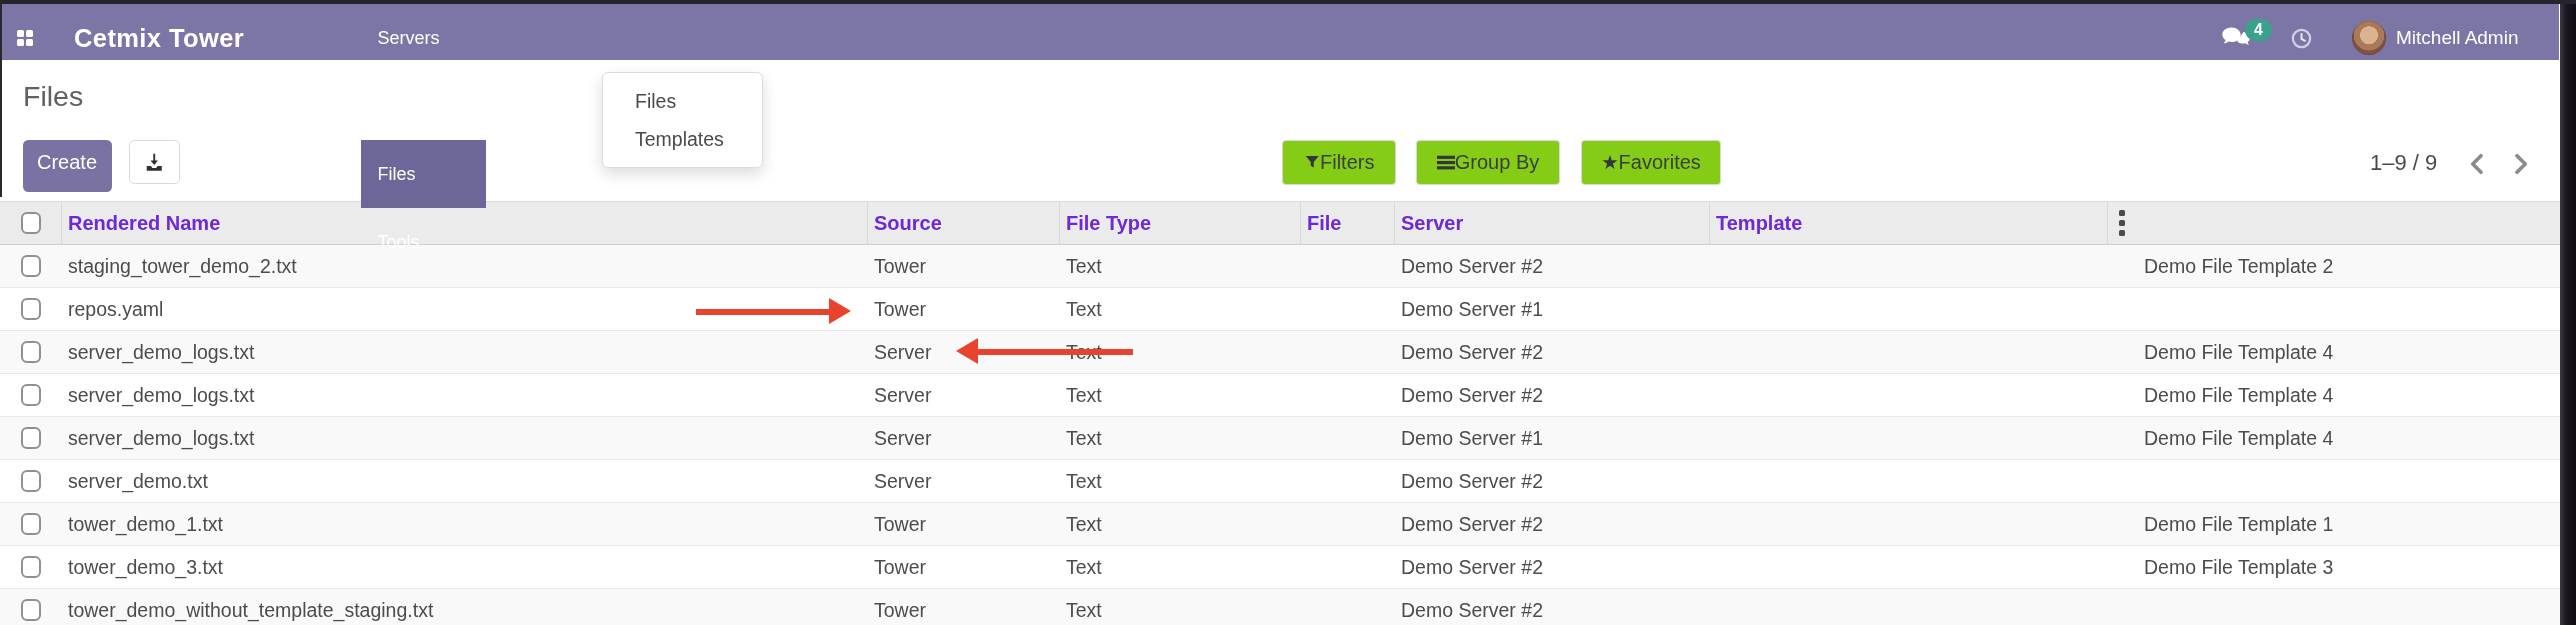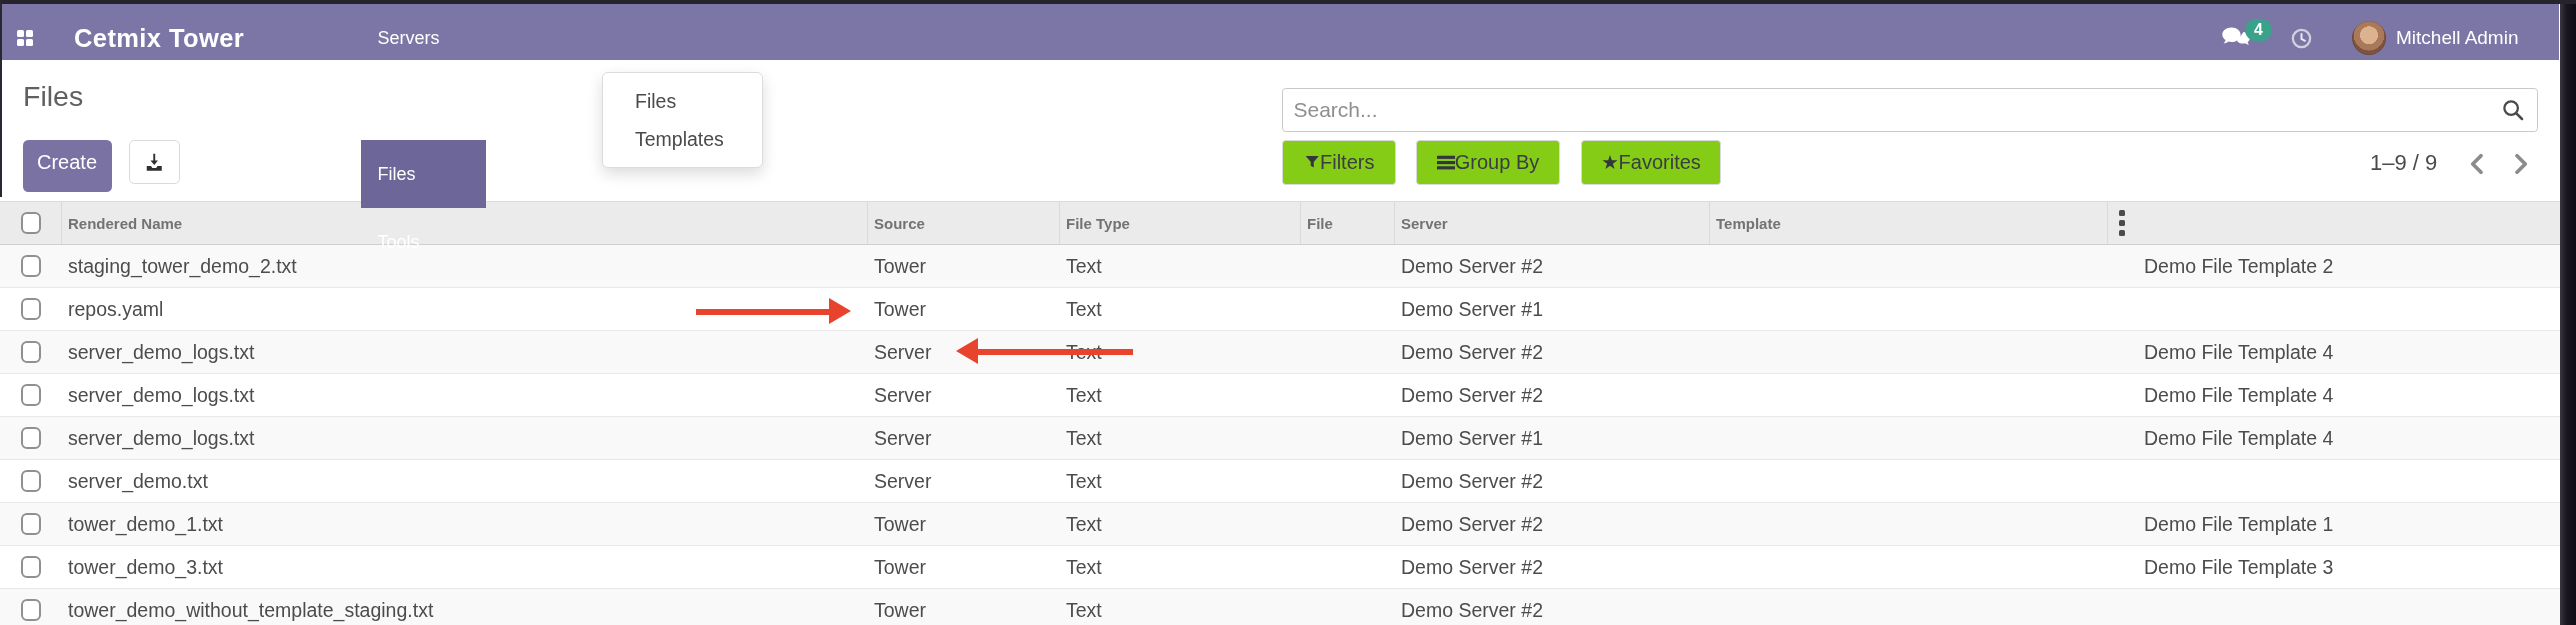--- a/index.html
+++ b/index.html
@@ -56,21 +56,21 @@
   .btn-favorites{left:1581px;width:140px;}
   .star-glyph{font-size:19.5px;line-height:1;color:#33363c;}
 
   .pager-range{position:absolute;left:2370px;top:140px;height:45px;line-height:45px;font-size:22px;color:#4a4a4a;}
   .pg-btn{position:absolute;top:149px;width:30px;height:30px;cursor:pointer;}
   .pg-prev{left:2463px;} .pg-next{left:2505px;}
 
   
   .table{position:absolute;left:0;top:201px;width:2563px;z-index:5;}
   .thead{display:flex;height:44px;background:#ebebeb;border-top:0.8px solid #dcdcdc;border-bottom:0.8px solid #cfcfcf;
-         font-weight:700;font-size:15px;color:#737373;box-sizing:border-box;}
+         font-weight:700;font-size:20px;color:#6d28d9;box-sizing:border-box;}
   .th{display:flex;align-items:center;border-right:0.8px solid #dadada;height:100%;padding:0 6px;box-sizing:border-box;
       white-space:nowrap;overflow:hidden;cursor:pointer;}
   .tr{display:flex;height:42px;align-items:center;font-size:19.5px;color:#4c4c4c;border-bottom:0.8px solid #e8e8e8;
       background:#fff;cursor:pointer;}
   .tbody .tr:nth-child(odd){background:#f9f9f9;}
   .td{padding:0 6px;box-sizing:border-box;white-space:nowrap;overflow:hidden;}
   .c0{width:62px;display:flex;align-items:center;justify-content:center;padding:0;flex:0 0 auto;}
   .c1{width:806px;flex:0 0 auto;} .c2{width:192px;flex:0 0 auto;} .c3{width:241px;flex:0 0 auto;}
   .c4{width:94px;flex:0 0 auto;} .c5{width:315px;flex:0 0 auto;} .c6{width:428px;flex:0 0 auto;}
   .c7{width:398px;flex:0 0 auto;} .c8{width:28px;flex:0 0 auto;display:flex;align-items:center;justify-content:center;padding:0;border-right:none;}
@@ -134,27 +134,20 @@
 
   <div class="page-title">Files</div>
   <div class="btn-create">Create</div>
   <div class="btn-import">
     <svg width="22.5" height="22.5" viewBox="0 0 24 24">
       <path fill="#2f2f2f" d="M11 3h2v7h3l-4 5-4-5h3z"></path>
       <path fill="#2f2f2f" d="M4 16h4.5l1.5 2h4l1.5-2H20v5H4zm11.5 3.2h1.6v1.3h-1.6zm2.6 0h1.6v1.3h-1.6z"></path>
     </svg>
   </div>
 
-  <div class="searchbox">
-    <input type="text" placeholder="Search..." style="">
-    <svg class="search-icon" viewBox="0 0 32 32">
-      <circle cx="13.5" cy="13.5" r="9" fill="none" stroke="#4a4a4a" stroke-width="3"></circle>
-      <path d="M20.5 20.5L28 28" stroke="#4a4a4a" stroke-width="3.4" stroke-linecap="round"></path>
-    </svg>
-  </div>
 
   <div class="ctrl-btn btn-filters">
     <svg width="16.5" height="16.5" viewBox="0 0 24 24">
         <path fill="#33363c" d="M2.5 3h19l-7.3 8.6v7.9l-4.4-2.4v-5.5z"></path>
       </svg>
     <span>Filters</span>
   </div>
   <div class="ctrl-btn btn-groupby">
     <svg width="18" height="15" viewBox="0 0 24 20">
       <rect x="0" y="1" width="24" height="4.2" fill="#33363c"></rect>

